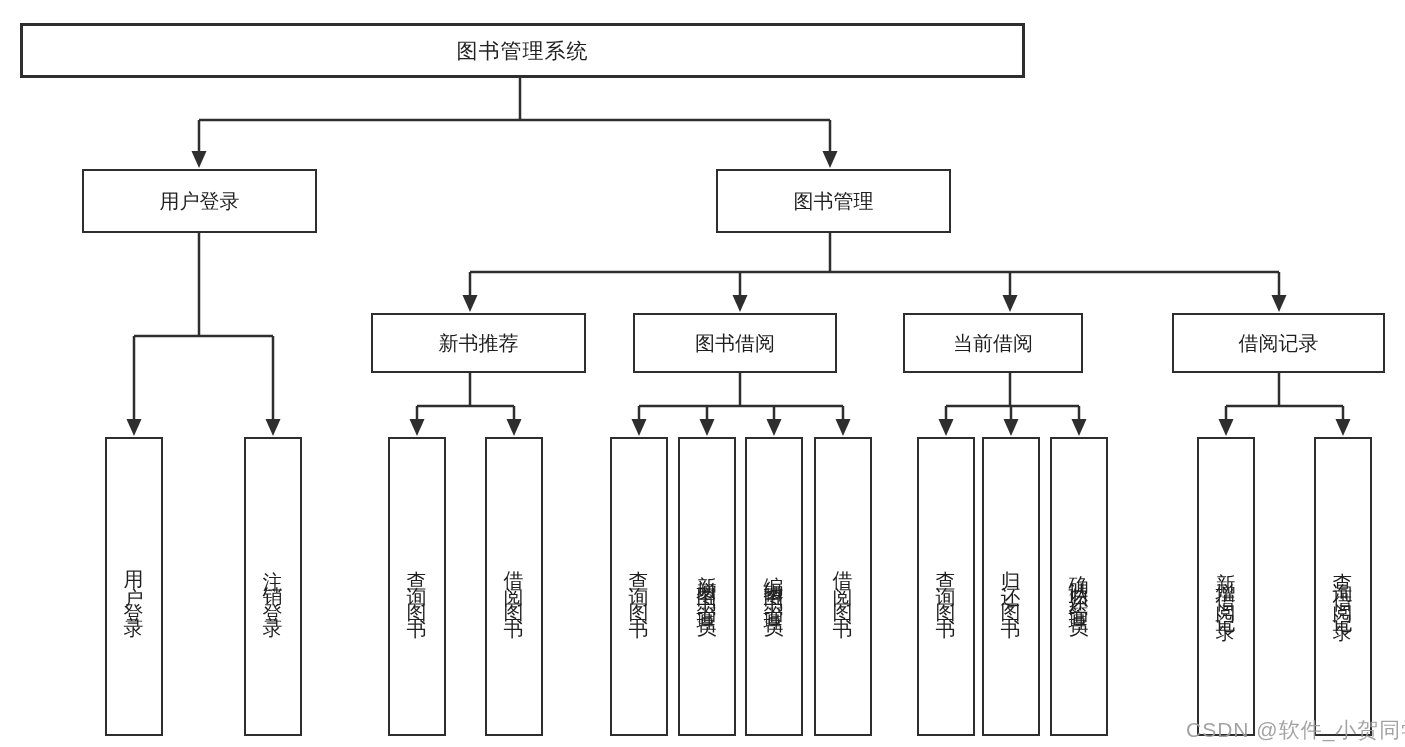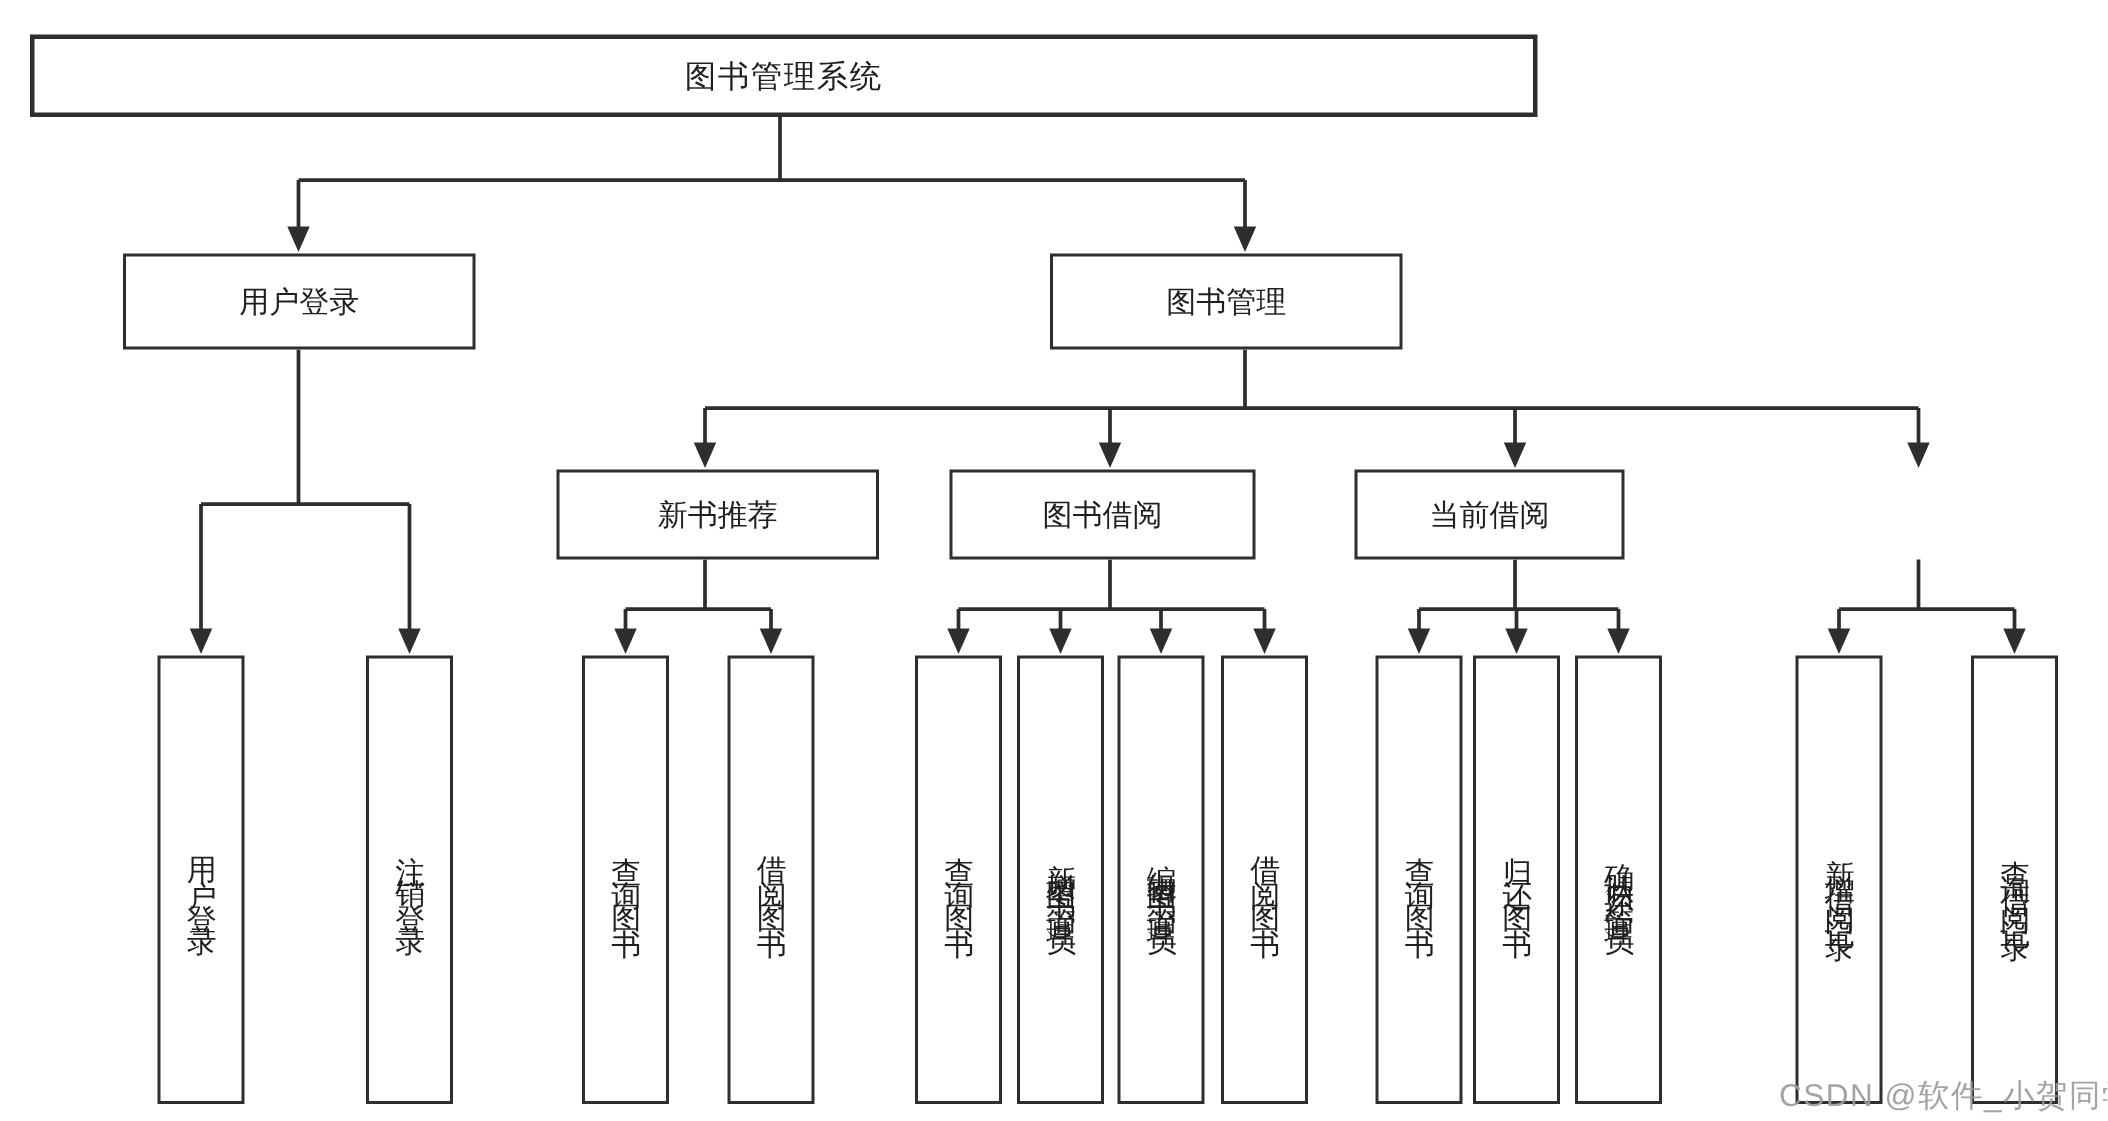--- a/index.html
+++ b/index.html
@@ -135,33 +135,36 @@
     </g>
   </svg>
 
   <div class="box root" style="left:20px; top:13px; width:1005px; height:55px;">
     <span>图书管理系统</span>
   </div>
 
   <div class="box" style="left:82px; top:169px; width:235px; height:64px;">
     <span>用户登录</span>
   </div>
-  <div class="box" style="left:700px; top:169px; width:235px; height:64px;">
+  <div class="box" style="left:716px; top:169px; width:235px; height:64px;">
     <span>图书管理</span>
   </div>
 
   <div class="box" style="left:371px; top:313px; width:215px; height:60px;">
     <span>新书推荐</span>
   </div>
   <div class="box" style="left:633px; top:313px; width:204px; height:60px;">
     <span>图书借阅</span>
   </div>
   <div class="box" style="left:903px; top:313px; width:180px; height:60px;">
     <span>当前借阅</span>
   </div>
+  <div class="box" style="left:1172px; top:313px; width:213px; height:60px;">
+    <span>借阅记录</span>
+  </div>
 
   <div class="box leaf" style="left:105px;">
     <span class="vtext" style="letter-spacing: 16px;">用户登录</span>
   </div>
   <div class="box leaf" style="left:244px;">
     <span class="vtext" style="letter-spacing: 16px;">注销登录</span>
   </div>
 
   <div class="box leaf" style="left:388px;">
     <span class="vtext" style="letter-spacing: 16px;">查询图书</span>

